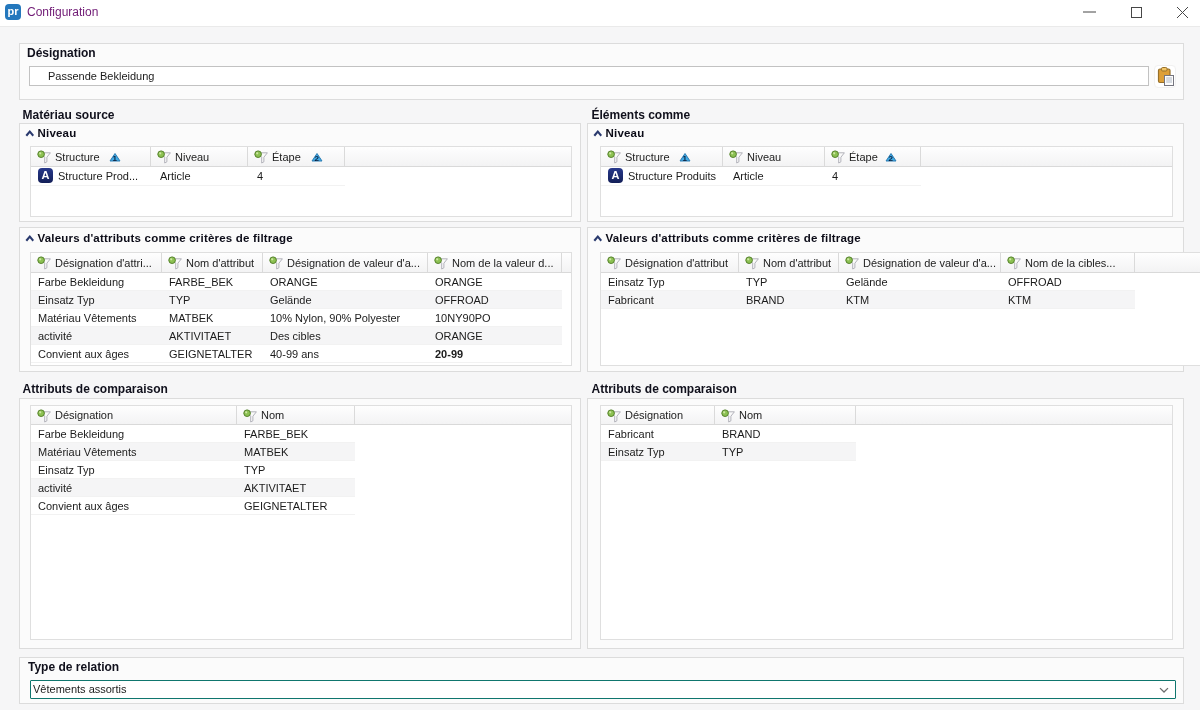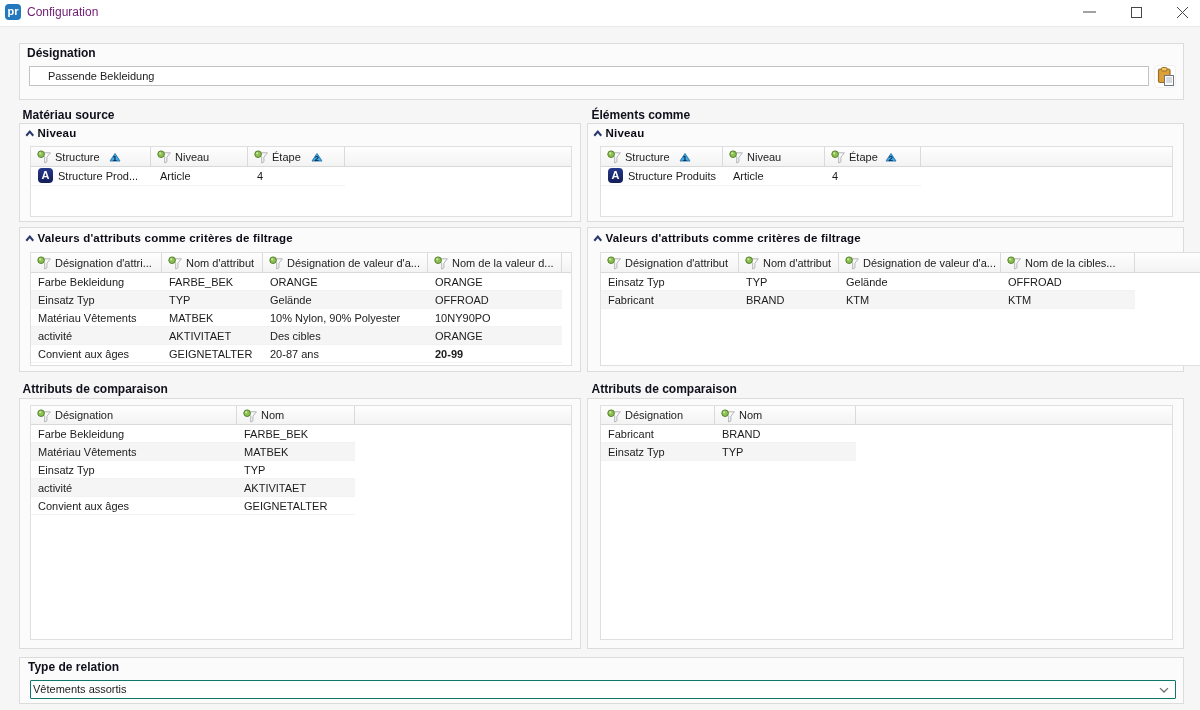--- a/index.html
+++ b/index.html
@@ -228,21 +228,21 @@
     </div>
     <div class="grow alt" style="height:18px;">
       <div class="dc" style="width:131px;">activité</div>
       <div class="dc" style="width:101px;">AKTIVITAET</div>
       <div class="dc" style="width:165px;">Des cibles</div>
       <div class="dc" style="width:134px;">ORANGE</div>
     </div>
     <div class="grow" style="height:18px;">
       <div class="dc" style="width:131px;">Convient aux âges</div>
       <div class="dc" style="width:101px;">GEIGNETALTER</div>
-      <div class="dc" style="width:165px;">20-87 ans</div>
+      <div class="dc" style="width:165px;">40-99 ans</div>
       <div class="dc" style="width:134px;font-weight:bold;">20-99</div>
     </div>
   </div>
 </div>
 
 <div class="box" style="left:587px; top:227px; width:597px; height:145px;">
   <svg class="caret" style="left:5px; top:7px;" width="9" height="7">
       <path d="M1.3 5.7 L4.8 1.6 L8.3 5.7" fill="none" stroke="#2a3a6e" stroke-width="2.1"></path>
     </svg>
   <div class="ptitle" style="left:17.5px; top:4px;">Valeurs d'attributs comme critères de filtrage</div>

